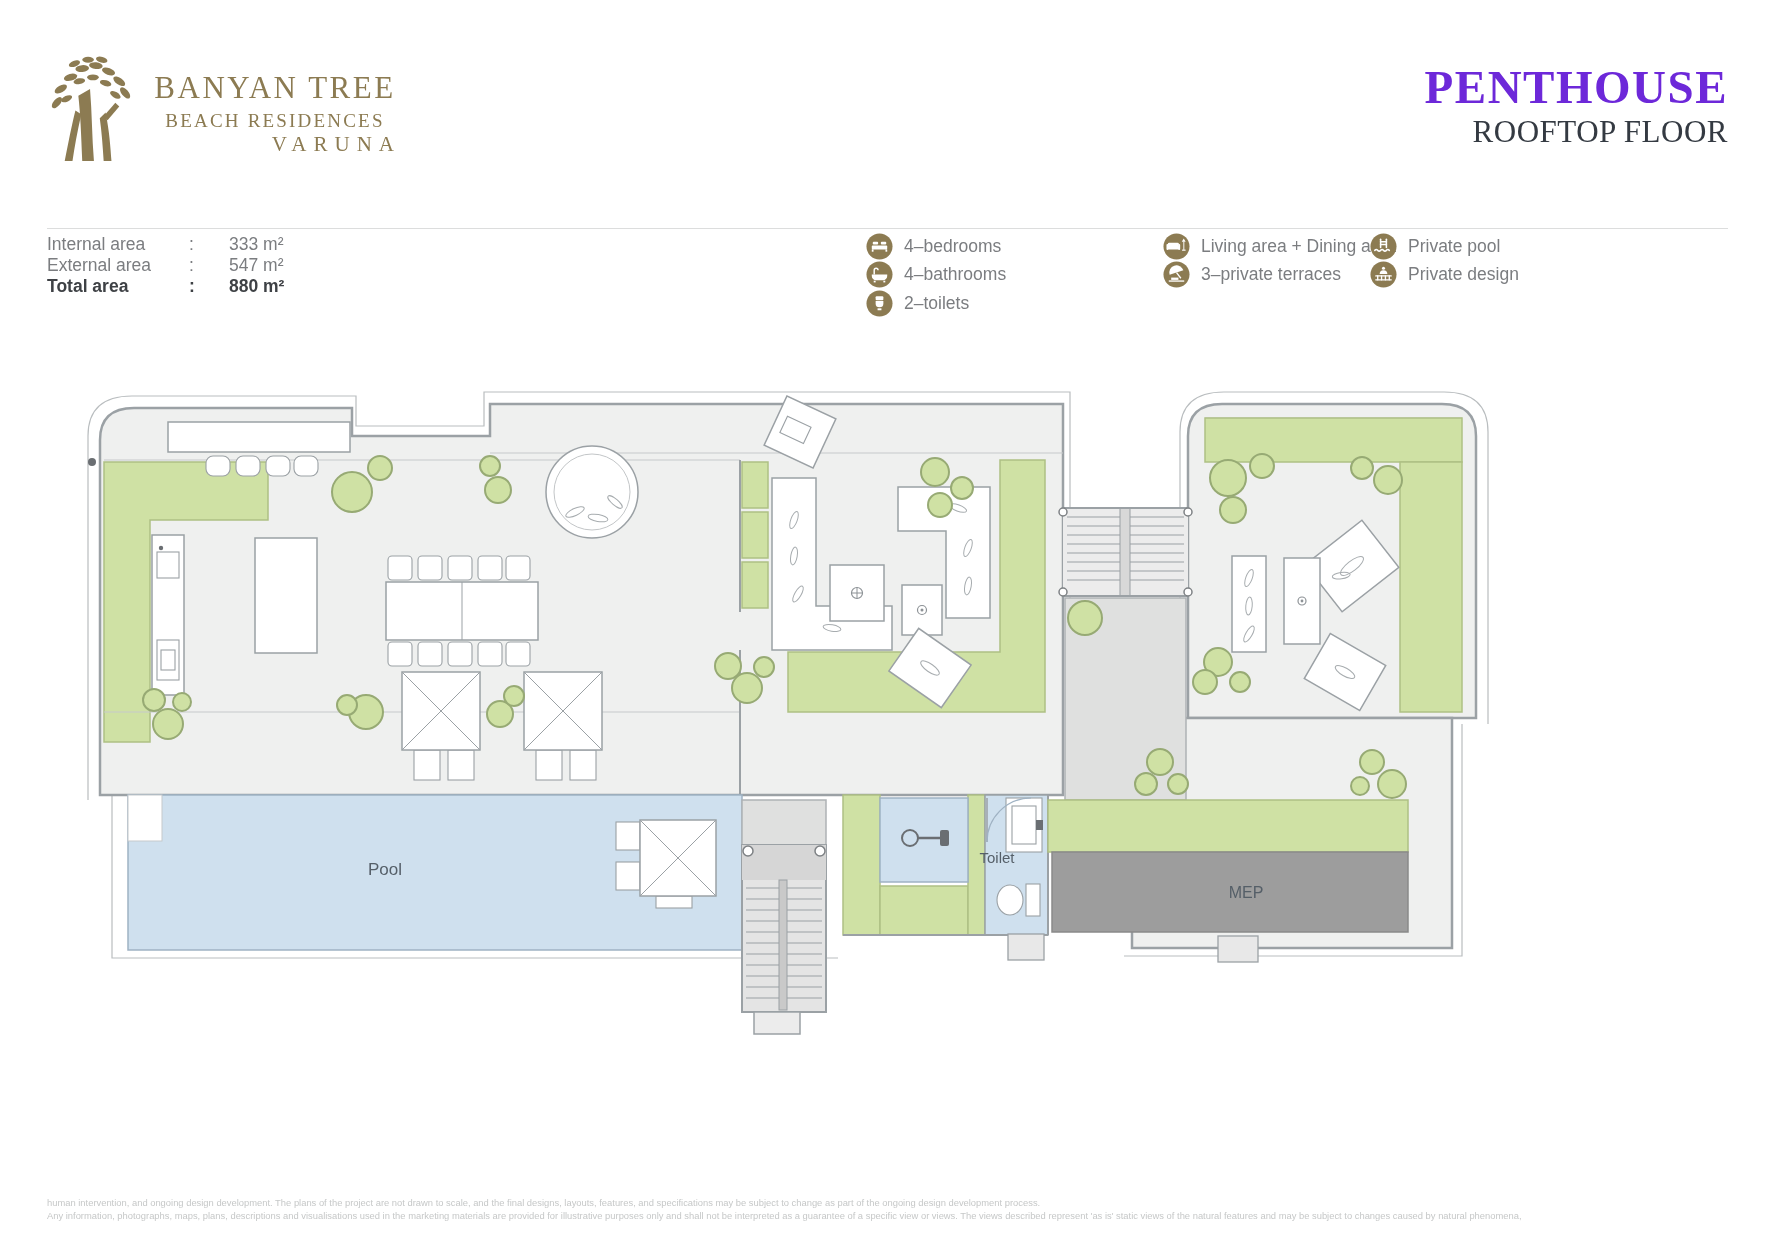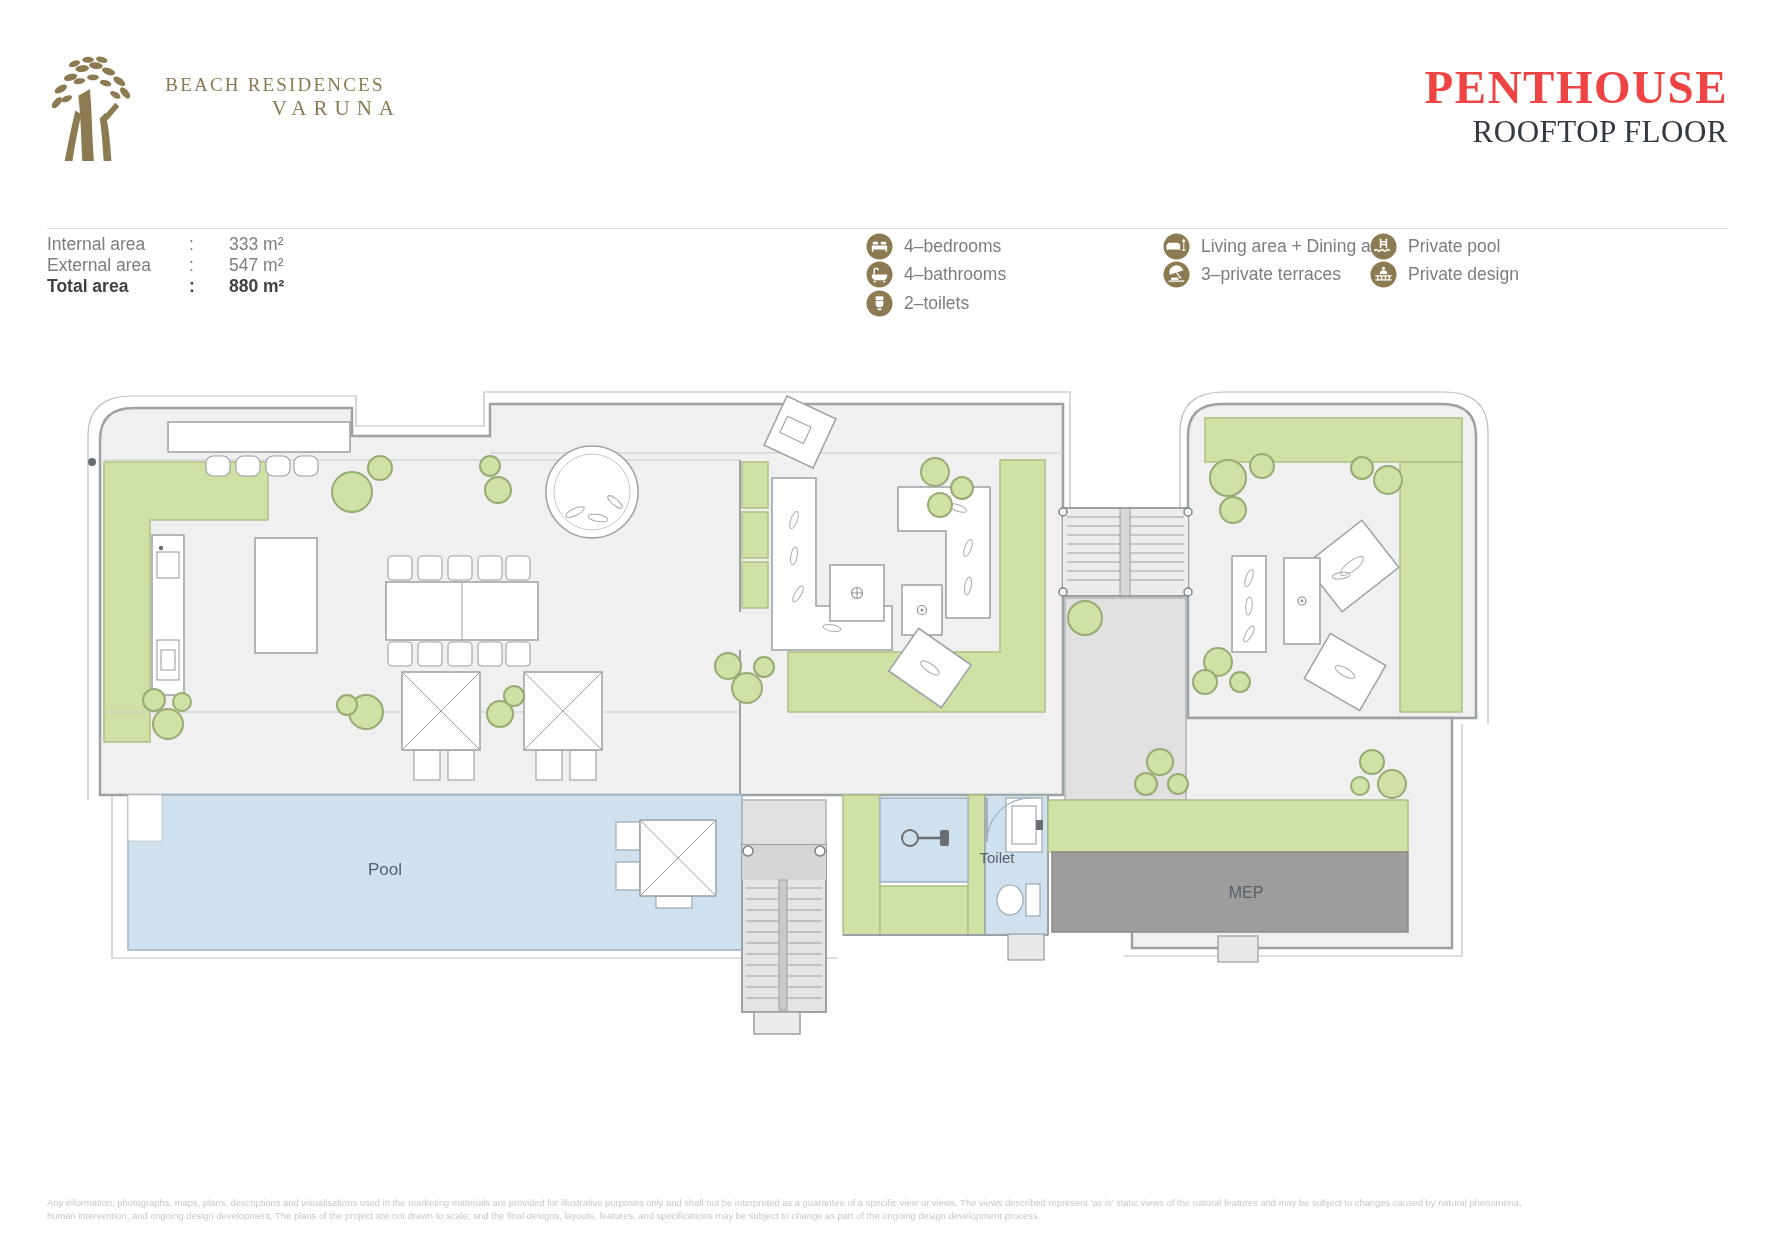--- a/index.html
+++ b/index.html
@@ -6,21 +6,21 @@
   body{width:1775px;height:1256px;position:relative;background:#ffffff;overflow:hidden;
        font-family:"Liberation Sans",sans-serif;}
   
   .logo{position:absolute;left:47px;top:52px;display:flex;align-items:flex-start;}
   .logo-tree{width:88px;height:112px;}
   .logo-text{margin-left:14px;color:#8c7b52;font-family:"Liberation Serif",serif;margin-top:18px;width:252px;text-align:center;}
   .logo-line1{font-size:31px;letter-spacing:2.5px;white-space:nowrap;}
   .logo-line2{font-size:19px;letter-spacing:2.2px;margin-top:4px;white-space:nowrap;}
   .logo-line3{font-size:21px;letter-spacing:7px;margin-top:0;text-align:right;}
   .titles{position:absolute;right:47px;top:62px;text-align:right;font-family:"Liberation Serif",serif;}
-  .title-main{font-size:47px;font-weight:700;color:#ef4444;letter-spacing:1.5px;line-height:50px;}
+  .title-main{font-size:47px;font-weight:700;color:#6d28d9;letter-spacing:1.5px;line-height:50px;}
   .title-sub{font-size:31px;font-weight:400;color:#343a42;letter-spacing:0.5px;line-height:40px;}
   .divider{position:absolute;left:47px;right:47px;top:228px;height:1px;background:#dcdddd;}
   
   .areas{position:absolute;left:47px;top:234px;font-size:17.5px;color:#7b7d80;}
   .area-row{display:flex;height:21px;line-height:21px;}
   .area-label{width:142px;}
   .area-colon{width:40px;}
   .area-row.total{color:#3e4145;font-weight:700;}
   
   .legend-col{position:absolute;top:232px;}
@@ -69,20 +69,21 @@
       <ellipse cx="33" cy="30" rx="6" ry="3" transform="rotate(-10 33 30)"></ellipse>
       <ellipse cx="47" cy="26" rx="6" ry="3"></ellipse>
       <ellipse cx="60" cy="32" rx="6" ry="3" transform="rotate(15 60 32)"></ellipse>
       <ellipse cx="70" cy="44" rx="6" ry="3" transform="rotate(30 70 44)"></ellipse>
       <ellipse cx="42" cy="8" rx="6" ry="3"></ellipse>
       <ellipse cx="28" cy="12" rx="6" ry="3" transform="rotate(-20 28 12)"></ellipse>
       <ellipse cx="56" cy="8" rx="6" ry="3" transform="rotate(15 56 8)"></ellipse>
     </g>
   </svg>
   <div class="logo-text">
+    <div class="logo-line1">BANYAN TREE</div>
     <div class="logo-line2">BEACH RESIDENCES</div>
     <div class="logo-line3">VARUNA</div>
   </div>
 </div>
 
 <div class="titles">
   <div class="title-main">PENTHOUSE</div>
   <div class="title-sub">ROOFTOP FLOOR</div>
 </div>
 
@@ -480,15 +481,15 @@
     <circle class="plant" cx="1160" cy="762" r="13"></circle>
       <circle class="plant" cx="1178" cy="784" r="10"></circle>
     <circle class="plant" cx="1146" cy="784" r="11"></circle>
     <circle class="plant" cx="1372" cy="762" r="12"></circle>
       <circle class="plant" cx="1392" cy="784" r="14"></circle>
     <circle class="plant" cx="1360" cy="786" r="9"></circle>
   </g>
 </svg>
 
 <div class="footer">
+  <div>human intervention, and ongoing design development. The plans of the project are not drawn to scale, and the final designs, layouts, features, and specifications may be subject to change as part of the ongoing design development process.</div>
   <div>Any information, photographs, maps, plans, descriptions and visualisations used in the marketing materials are provided for illustrative purposes only and shall not be interpreted as a guarantee of a specific view or views. The views described represent 'as is' static views of the natural features and may be subject to changes caused by natural phenomena,</div>
-  <div>human intervention, and ongoing design development. The plans of the project are not drawn to scale, and the final designs, layouts, features, and specifications may be subject to change as part of the ongoing design development process.</div>
 </div>
 
 </body></html>

